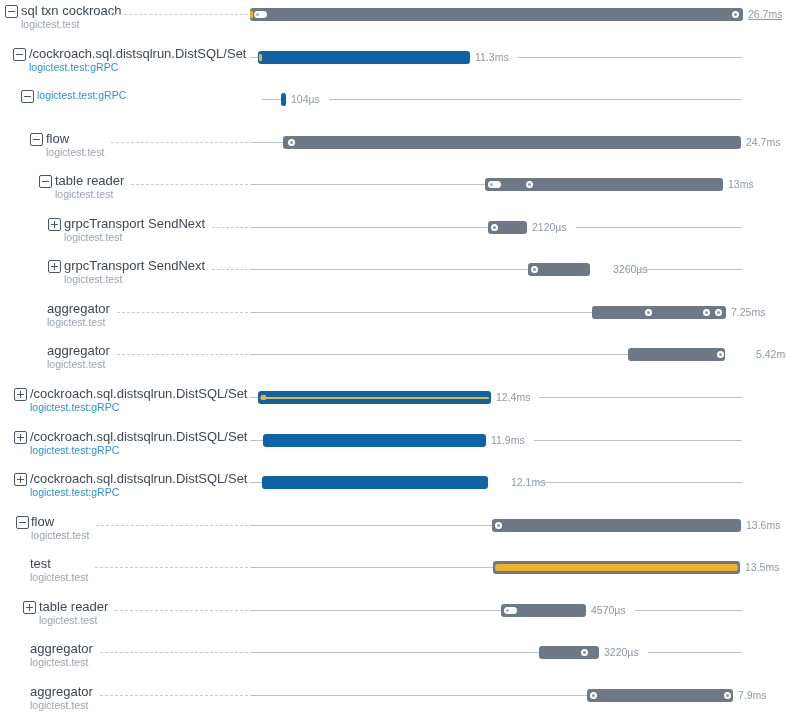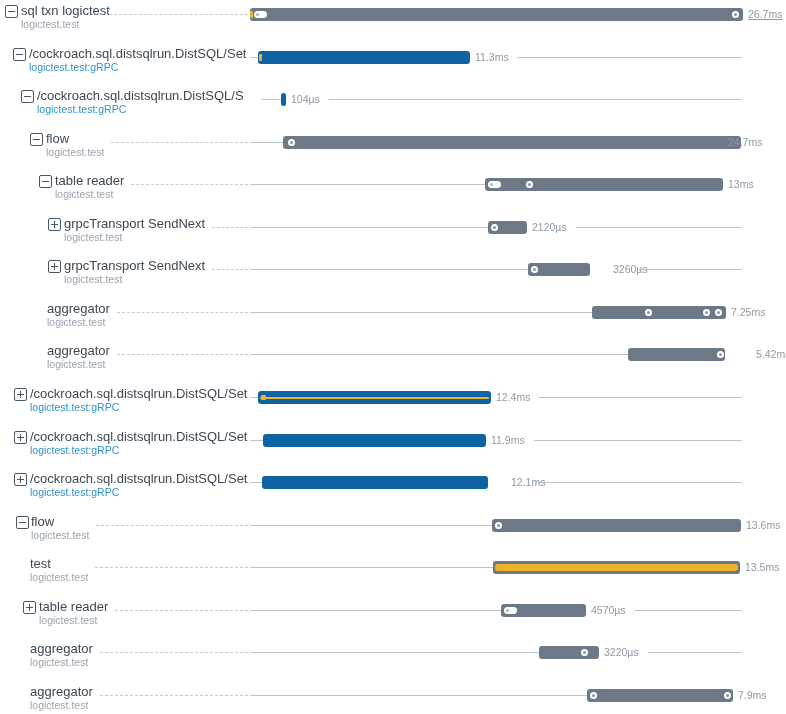--- a/index.html
+++ b/index.html
@@ -31,21 +31,21 @@
   .mk.ysq{top:4px;width:5px;height:5px;border-radius:1px;background:#edb32b;}
   .duration{position:absolute;top:3px;font-size:10.5px;line-height:15px;color:#8f99a4;white-space:nowrap;}
 </style>
 </head>
 <body>
 
 <div class="stage">
     <div class="row" style="top: 4px;">
     <span class="icon collapse" style="left: 5px;"></span>
     <div class="label" style="left: 21px;">
-      <div class="title">sql txn logictest</div>
+      <div class="title">sql txn cockroach</div>
       <div class="subtitle">logictest.test</div>
     </div>
     <div class="dash" style="left: 108.922px; width: 139.078px;"></div>
 
     <div class="bar gray" style="left: 250px; width: 493px;">
         <div class="mk ytick" style="left: 0px;"></div>
         <div class="mk pill" style="left: 4px;"></div>
         <div class="mk dot" style="left: 482px;"></div>
       </div>
     <span class="duration" style="left: 748px; text-decoration: underline;">26.7ms</span>
@@ -61,41 +61,40 @@
     <div class="lead" style="left: 250px; width: 8px;"></div>
     <div class="bar blue" style="left: 258px; width: 212px;">
         <div class="mk ytick" style="left: 1px;"></div>
       </div>
     <span class="duration" style="left: 475px;">11.3ms</span>
     <div class="trail" style="left: 517.656px; width: 224.344px;"></div>
   </div>
     <div class="row" style="top: 89px;">
     <span class="icon collapse" style="left: 21px;"></span>
     <div class="label" style="left: 37px;">
-      <div class="title" style="width: 221px;">/cockroach.sql.distsqlrun.DistSQL/S</div>
       <div class="subtitle blue">logictest.test:gRPC</div>
     </div>
 
     <div class="lead" style="left: 262px; width: 19px;"></div>
     <div class="bar blue" style="left: 281px; width: 5px;"></div>
     <span class="duration" style="left: 291px;">104µs</span>
     <div class="trail" style="left: 328.828px; width: 413.172px;"></div>
   </div>
     <div class="row" style="top: 132px;">
     <span class="icon collapse" style="left: 30px;"></span>
     <div class="label" style="left: 46px;">
       <div class="title">flow</div>
       <div class="subtitle">logictest.test</div>
     </div>
     <div class="dash" style="left: 111.375px; width: 136.625px;"></div>
     <div class="lead" style="left: 250px; width: 33px;"></div>
     <div class="bar gray" style="left: 283px; width: 458px;">
         <div class="mk dot" style="left: 5px;"></div>
       </div>
-    <span class="duration" style="left: 728px;">24.7ms</span>
+    <span class="duration" style="left: 746px;">24.7ms</span>
 
   </div>
     <div class="row" style="top: 174px;">
     <span class="icon collapse" style="left: 39px;"></span>
     <div class="label" style="left: 55px;">
       <div class="title">table reader</div>
       <div class="subtitle">logictest.test</div>
     </div>
     <div class="dash" style="left: 131.391px; width: 116.609px;"></div>
     <div class="lead" style="left: 250px; width: 235px;"></div>

